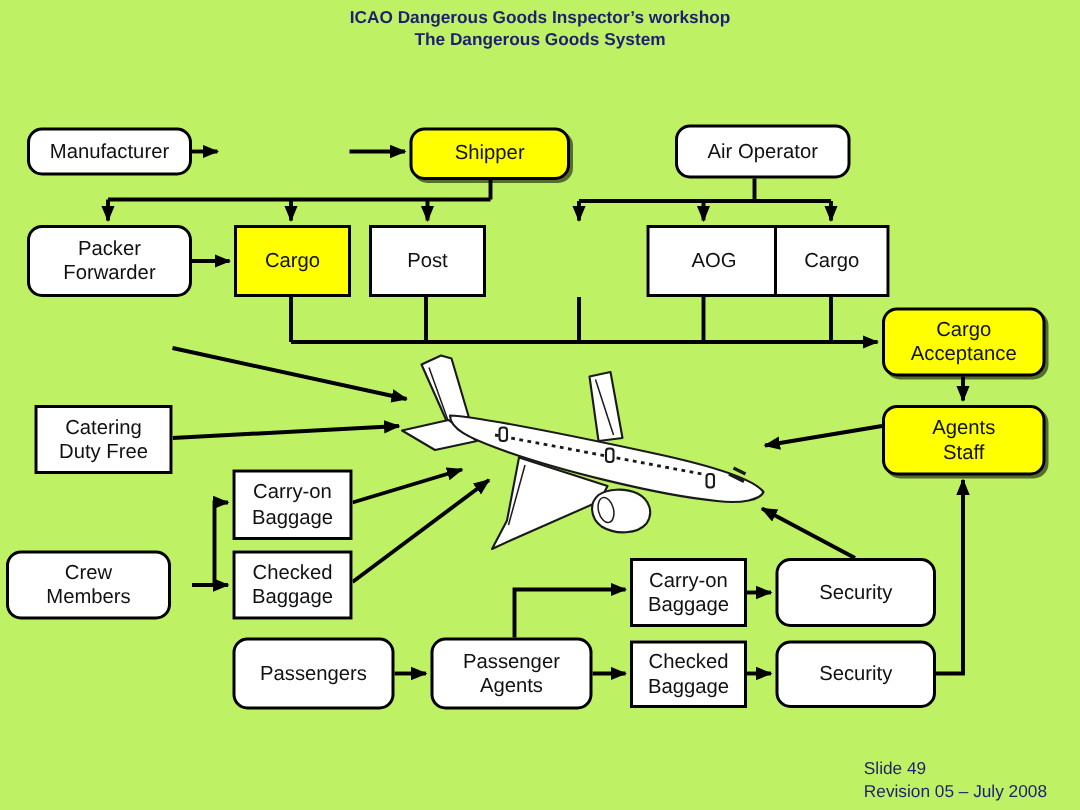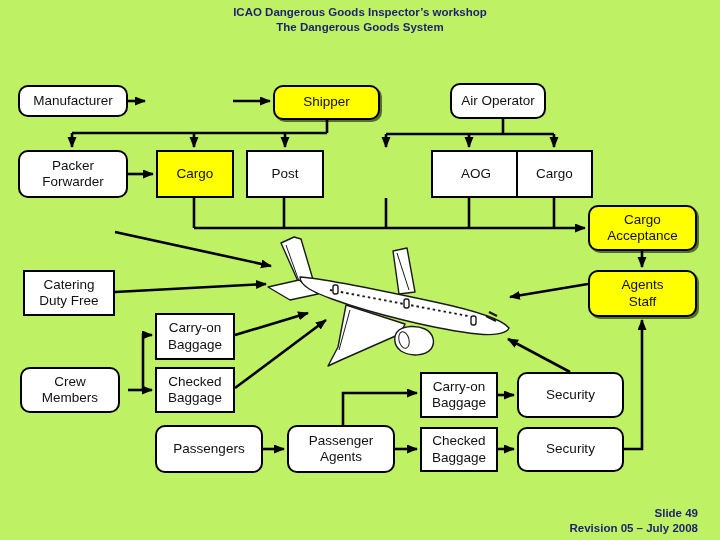--- a/index.html
+++ b/index.html
@@ -5,22 +5,22 @@
   html,body{margin:0;padding:0;background:#fff;}
   .slide{
     position:relative;width:720px;height:540px;background:#bef264;
     font-family:"Liberation Sans", sans-serif;overflow:hidden;
   }
   .slide-title{
     position:absolute;top:5px;left:0;width:720px;text-align:center;
     font-size:11.5px;font-weight:bold;color:#1F1F70;line-height:1.3;
   }
   .slide-footer{
-    position:absolute;right:22px;bottom:5px;text-align:right;
-    font-size:11.5px;font-weight:bold;color:#1F1F70;line-height:1.25;
+    position:absolute;right:22px;bottom:5px;
+    font-size:11.5px;font-weight:normal;color:#1F1F70;line-height:1.25;
   }
   svg.connectors{position:absolute;left:0;top:0;}
   .node{
     position:absolute;box-sizing:border-box;background:#fff;border:2px solid #000000;
     display:flex;align-items:center;justify-content:center;text-align:center;
     font-size:13.5px;color:#111;line-height:1.22;white-space:pre-line;
   }
   .rounded{border-radius:10px;}
   .hl{background:#FFFF00;}
   .shadow{box-shadow:2px 2px 0 rgba(0,0,0,0.55);}
@@ -101,39 +101,39 @@
       <path d="M395,449 L417,449" marker-end="url(#ah)"></path>
       <path d="M343,425 L343,393 L417,393" marker-end="url(#ah)"></path>
       <path d="M498,395 L514,395" marker-end="url(#ah)"></path>
       <path d="M498,449 L514,449" marker-end="url(#ah)"></path>
       <path d="M570,372 L508,339" marker-end="url(#ah)"></path>
     </g>
   </svg>
 
   <div class="node rounded" style="left:18px;top:85px;width:110px;height:32px">Manufacturer</div>
   <div class="node rounded hl shadow" style="left:273px;top:85px;width:107px;height:35px">Shipper</div>
-  <div class="node rounded" style="left:450px;top:83px;width:96px;height:36px">Air Operator</div>
+  <div class="node rounded" style="left:450px;top:83px;width:117px;height:36px">Air Operator</div>
 
   <div class="node rounded" style="left:18px;top:150px;width:110px;height:48px">Packer
 Forwarder</div>
   <div class="node hl" style="left:156px;top:150px;width:78px;height:48px">Cargo</div>
   <div class="node" style="left:246px;top:150px;width:78px;height:48px">Post</div>
   <div class="node" style="left:431px;top:150px;width:90px;height:48px">AOG</div>
   <div class="node" style="left:516px;top:150px;width:77px;height:48px">Cargo</div>
 
   <div class="node rounded hl shadow" style="left:588px;top:205px;width:109px;height:46px">Cargo
 Acceptance</div>
   <div class="node" style="left:23px;top:270px;width:92px;height:46px">Catering
 Duty Free</div>
   <div class="node rounded hl shadow" style="left:588px;top:270px;width:109px;height:47px">Agents
 Staff</div>
 
   <div class="node" style="left:155px;top:313px;width:80px;height:47px">Carry-on
 Baggage</div>
-  <div class="node rounded" style="left:20px;top:367px;width:100px;height:46px">Crew
+  <div class="node rounded" style="left:4px;top:367px;width:110px;height:46px">Crew
 Members</div>
   <div class="node" style="left:155px;top:367px;width:80px;height:46px">Checked
 Baggage</div>
 
   <div class="node rounded" style="left:155px;top:425px;width:108px;height:48px">Passengers</div>
   <div class="node rounded" style="left:287px;top:425px;width:108px;height:48px">Passenger
 Agents</div>
 
   <div class="node" style="left:420px;top:372px;width:78px;height:46px">Carry-on
 Baggage</div>

